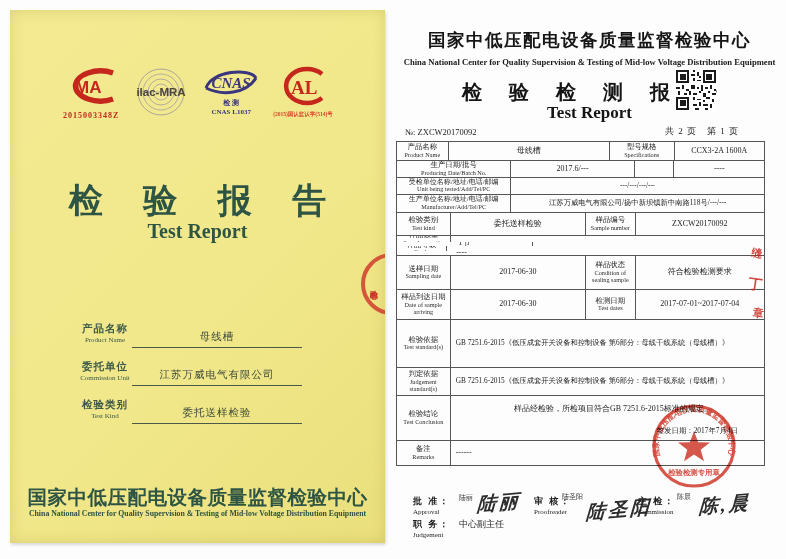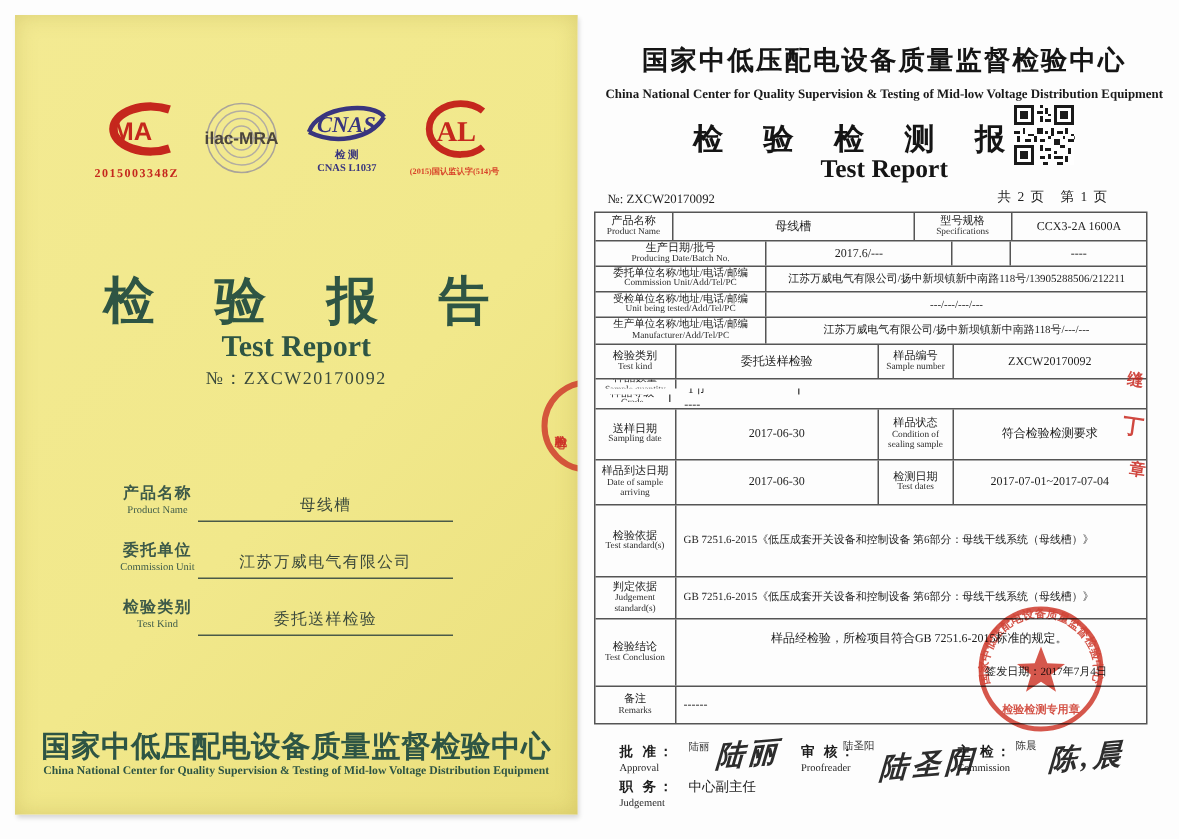--- a/index.html
+++ b/index.html
@@ -124,23 +124,20 @@
         <svg width="50" height="44" viewBox="0 0 50 44">
           <path d="M44 8 A21 17 0 1 0 44 32" fill="none" stroke="#c5271d" stroke-width="4.5"></path>
           <text x="13" y="28" font-size="19" font-weight="bold" fill="#c5271d" font-family="Liberation Serif, serif">AL</text>
         </svg>
         <div class="logo-caption cap-red-sm">(2015)国认监认字(514)号</div>
       </div>
     </div>
 
     <div class="cover-title">检 验 报 告</div>
     <div class="cover-sub">Test Report</div>
-    <div class="cover-no">
-      <span>№：</span><span>ZXCW20170092</span>
-    </div>
 
     <div class="cfield" style="top:312px;">
       <div class="flabel">
         <div class="cn">产品名称</div>
         <div class="en">Product Name</div>
       </div>
       <div class="fvalue">母线槽</div>
     </div>
     <div class="cfield" style="top:350px;">
       <div class="flabel">
@@ -244,27 +241,20 @@
           <div class="le">Producing Date/Batch No.</div>
         </div>
         <div class="tcell tv" style="width:124px;">2017.6/---</div>
         <div class="tcell" style="width:40px;gap:20px;">
           <div class="lc">商  标</div>
           <div class="le">Brand</div>
         </div>
         <div class="tcell tv" style="width:90px;">----</div>
       </div>
 
-      <div class="trow" style="height:17px;">
-        <div class="tcell" style="width:115px;">
-          <div class="lc" style="font-size:7px;">委托单位名称/地址/电话/邮编</div>
-          <div class="le">Commission Unit/Add/Tel/PC</div>
-        </div>
-        <div class="tcell tv-sm" style="width:254px;">江苏万威电气有限公司/扬中新坝镇新中南路118号/13905288506/212211</div>
-      </div>
 
       <div class="trow" style="height:17px;">
         <div class="tcell" style="width:115px;">
           <div class="lc" style="font-size:7px;">受检单位名称/地址/电话/邮编</div>
           <div class="le">Unit being tested/Add/Tel/PC</div>
         </div>
         <div class="tcell tv-sm" style="width:254px;">---/---/---/---</div>
       </div>
 
       <div class="trow" style="height:18px;">

